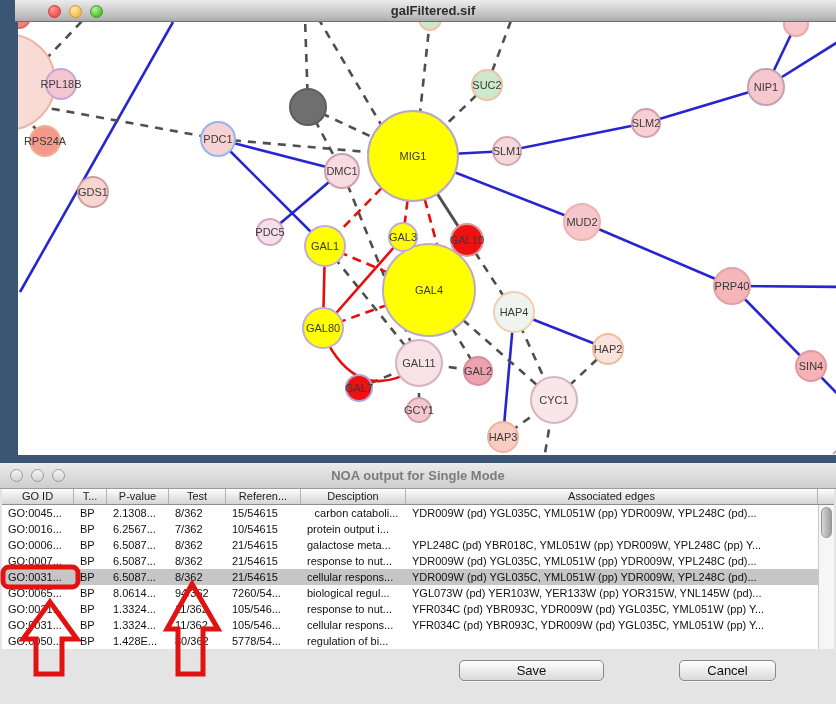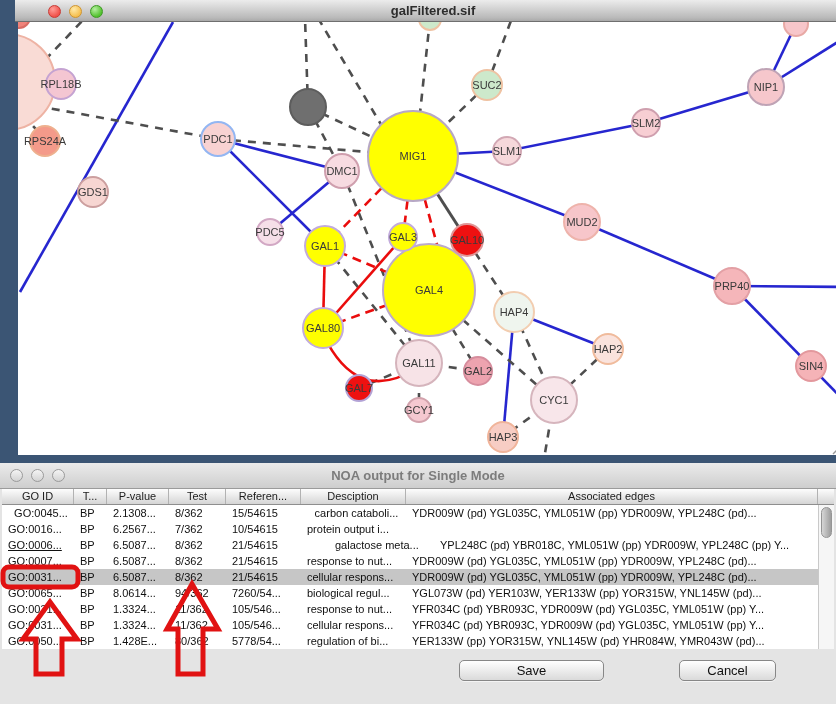--- a/index.html
+++ b/index.html
@@ -203,43 +203,43 @@
           <div class="th" style="width: 33px;">T...</div>
           <div class="th" style="width: 62px;">P-value</div>
           <div class="th" style="width: 57px;">Test</div>
           <div class="th" style="width: 75px;">Referen...</div>
           <div class="th" style="width: 105px;">Desciption</div>
           <div class="th" style="width: 412px;">Associated edges</div>
           <div class="th" style="width: 16px;"></div>
         </div>
       <div id="rows">
         <div class="trow">
-            <div class="td" style="width: 72px; text-align: center;">GO:0045...</div>
+            <div class="td" style="width: 72px;">GO:0045...</div>
             <div class="td" style="width: 33px;">BP</div>
             <div class="td" style="width: 62px;">2.1308...</div>
             <div class="td" style="width: 57px;">8/362</div>
             <div class="td" style="width: 75px;">15/54615</div>
             <div class="td" style="width: 105px; text-align: center;">carbon cataboli...</div>
             <div class="td" style="width: 412px;">YDR009W (pd) YGL035C, YML051W (pp) YDR009W, YPL248C (pd)...</div>
           </div>
           <div class="trow">
             <div class="td" style="width: 72px;">GO:0016...</div>
             <div class="td" style="width: 33px;">BP</div>
             <div class="td" style="width: 62px;">6.2567...</div>
             <div class="td" style="width: 57px;">7/362</div>
             <div class="td" style="width: 75px;">10/54615</div>
             <div class="td" style="width: 105px;">protein output i...</div>
           </div>
           <div class="trow">
-            <div class="td" style="width: 72px; text-decoration: underline;">GO:0006...</div>
+            <div class="td" style="width: 72px;">GO:0006...</div>
             <div class="td" style="width: 33px;">BP</div>
             <div class="td" style="width: 62px;">6.5087...</div>
             <div class="td" style="width: 57px;">8/362</div>
             <div class="td" style="width: 75px;">21/54615</div>
-            <div class="td" style="width: 105px; margin-left: 28px;">galactose meta...</div>
+            <div class="td" style="width: 105px;">galactose meta...</div>
             <div class="td" style="width: 412px;">YPL248C (pd) YBR018C, YML051W (pp) YDR009W, YPL248C (pp) Y...</div>
           </div>
           <div class="trow">
             <div class="td" style="width: 72px;">GO:0007...</div>
             <div class="td" style="width: 33px;">BP</div>
             <div class="td" style="width: 62px;">6.5087...</div>
             <div class="td" style="width: 57px;">8/362</div>
             <div class="td" style="width: 75px;">21/54615</div>
             <div class="td" style="width: 105px;">response to nut...</div>
             <div class="td" style="width: 412px;">YDR009W (pd) YGL035C, YML051W (pp) YDR009W, YPL248C (pd)...</div>
@@ -280,21 +280,20 @@
             <div class="td" style="width: 105px;">cellular respons...</div>
             <div class="td" style="width: 412px;">YFR034C (pd) YBR093C, YDR009W (pd) YGL035C, YML051W (pp) Y...</div>
           </div>
           <div class="trow">
             <div class="td" style="width: 72px;">GO:0050...</div>
             <div class="td" style="width: 33px;">BP</div>
             <div class="td" style="width: 62px;">1.428E...</div>
             <div class="td" style="width: 57px;">80/362</div>
             <div class="td" style="width: 75px;">5778/54...</div>
             <div class="td" style="width: 105px;">regulation of bi...</div>
-            <div class="td" style="width: 412px;">YER133W (pp) YOR315W, YNL145W (pd) YHR084W, YMR043W (pd)...</div>
           </div>
           <div id="vscroll">
           <div id="vthumb"></div>
         </div>
       </div>
     </div>
 
     <div id="footer">
       <div class="btn" id="save-btn">Save</div>
       <div class="btn" id="cancel-btn">Cancel</div>

